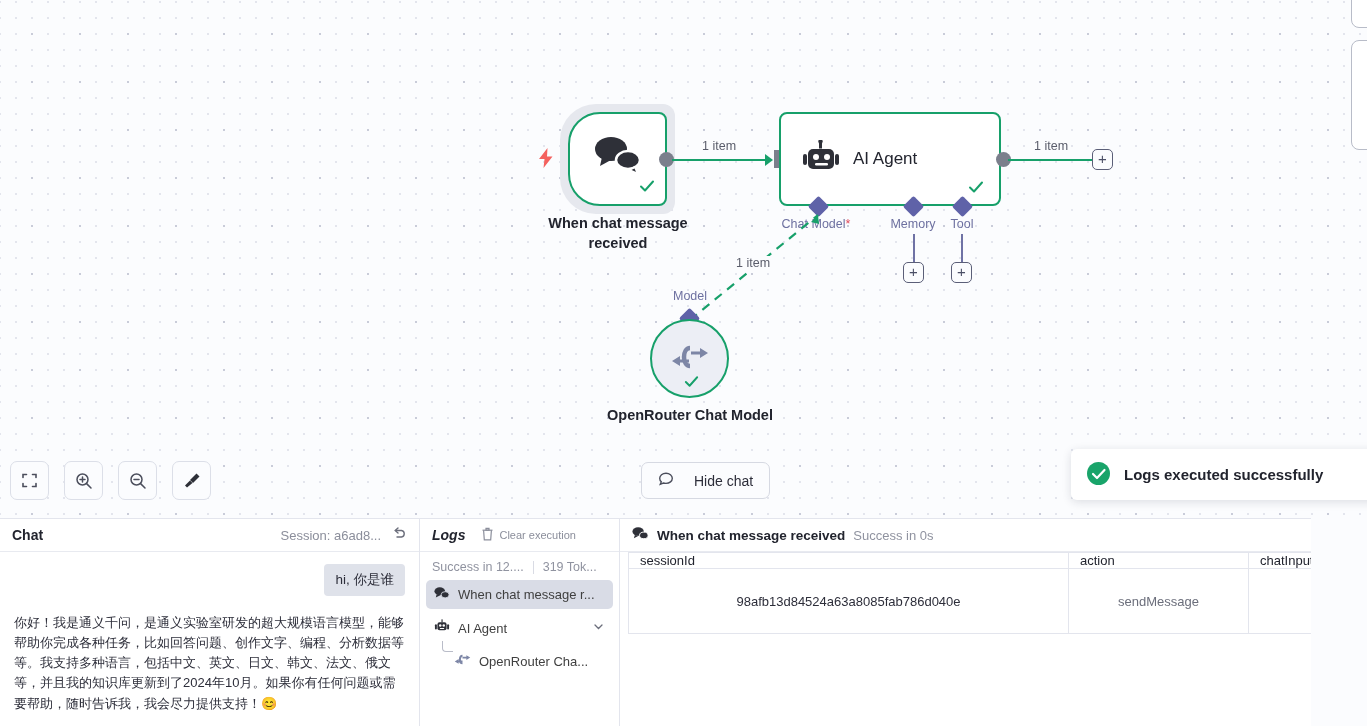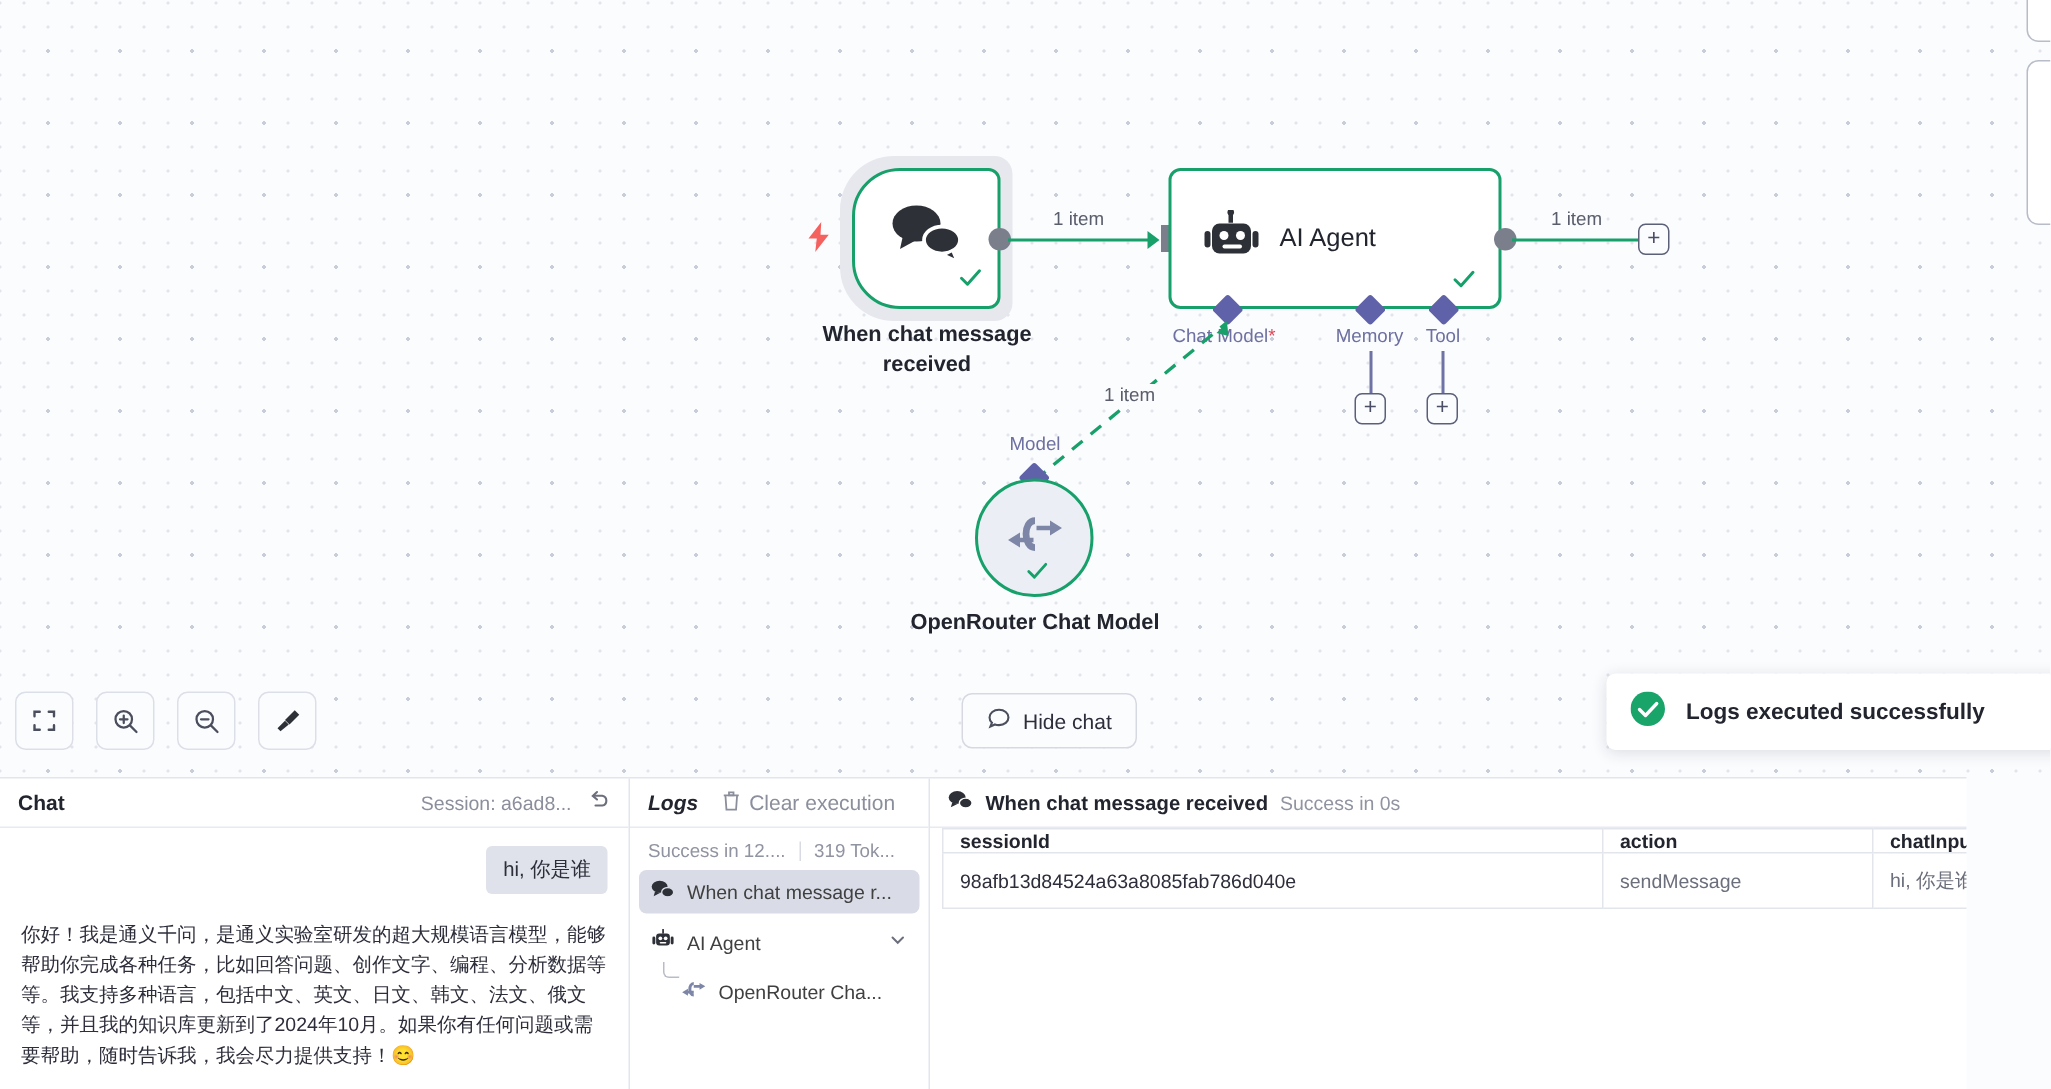--- a/index.html
+++ b/index.html
@@ -128,21 +128,21 @@
     position: absolute; width: 39px; height: 39px; top: 461px;
     background: #fbfcfe; border: 1px solid #dcdfe8;
     border-radius: 7px;
     display: flex; align-items: center; justify-content: center;
     color: #4b4e5c;
   }
   .hide-chat-btn {
     position: absolute; left: 641px; top: 462px;
     height: 37px; padding: 0 16px;
     background: #fbfcfe; border: 1px solid #d6d9e2; border-radius: 7px;
-    display: flex; align-items: center; gap: 8px;
+    display: flex; align-items: center; gap: 20px;
     font-size: 14px; color: #2d2e3a;
   }
 
   
   .toast {
     position: absolute; left: 1071px; top: 449px;
     width: 320px; height: 51px;
     background: #ffffff;
     border-radius: 6px;
     box-shadow: 0 2px 10px rgba(30,35,60,.14);
@@ -177,21 +177,21 @@
     border-radius: 4px; padding: 7px 11px; font-size: 13.5px;
   }
   .bubble-bot {
     margin-top: 17px; font-size: 13px; line-height: 1.55; color: #2d2e3a;
   }
 
   
   #logs-panel { width: 200px; border-right: 1px solid #e3e5ed; display: flex; flex-direction: column; }
   #logs-panel .panel-header { padding: 0 12px; gap: 16px; }
   .logs-title { font-weight: 700; color: #22242e; font-size: 14px; font-style: italic; }
-  .clear-exec { color: #8b8e9b; display: flex; align-items: center; gap: 5px; font-size: 14px; }
+  .clear-exec { color: #8b8e9b; display: flex; align-items: center; gap: 5px; font-size: 11px; }
   .logs-meta { display: flex; align-items: center; gap: 9px; padding: 8px 12px 4px; font-size: 12.5px; color: #9093a0; }
   .logs-meta .sep { width: 1px; height: 13px; background: #d9dbe4; }
   .log-row {
     display: flex; align-items: center; gap: 8px;
     margin: 2px 6px; padding: 6px 8px; border-radius: 5px;
     font-size: 13px; color: #404040; white-space: nowrap;
   }
   .log-row.selected { background: #d9dce6; }
   .log-row.child { margin-left: 26px; }
   .tree-elbow {
@@ -203,29 +203,29 @@
   
   #out-panel { flex: 1; display: flex; flex-direction: column; min-width: 0; }
   #out-panel .panel-header { padding: 0 12px; gap: 8px; }
   .out-node-name { font-weight: 700; color: #22242e; font-size: 13.5px; }
   .out-status { color: #9093a0; font-size: 13px; }
   .out-label {
     padding: 12px 14px 8px; font-size: 12px; letter-spacing: 2.6px; color: #7c7f8c;
   }
   table { border-collapse: collapse; width: 100%; table-layout: fixed; }
   thead th {
-    text-align: left; font-size: 13px; font-weight: 700; color: #22242e;
+    text-align: left; font-size: 13px; font-weight: 400; color: #22242e;
     padding: 0 11px;
     border-top: 1px solid #e3e5ed; border-bottom: 1px solid #e3e5ed;
     border-right: 1px solid #e3e5ed;
   }
   tbody td {
-    font-size: 13px; color: #6b6e7b; padding: 9px 11px;
+    font-size: 13px; color: #6b6e7b; padding: 23px 11px;
     border-bottom: 1px solid #e3e5ed; border-right: 1px solid #e3e5ed;
-    white-space: nowrap; overflow: hidden; text-overflow: ellipsis;
+    white-space: nowrap; overflow: hidden; text-overflow: ellipsis; text-align: center;
   }
   thead th:first-child, tbody td:first-child { border-left: 1px solid #e3e5ed; }
   tbody td:first-child { color: #2d2e3a; }
 </style>
 </head>
 <body>
 
 <div id="app">
 
   <div id="canvas">

